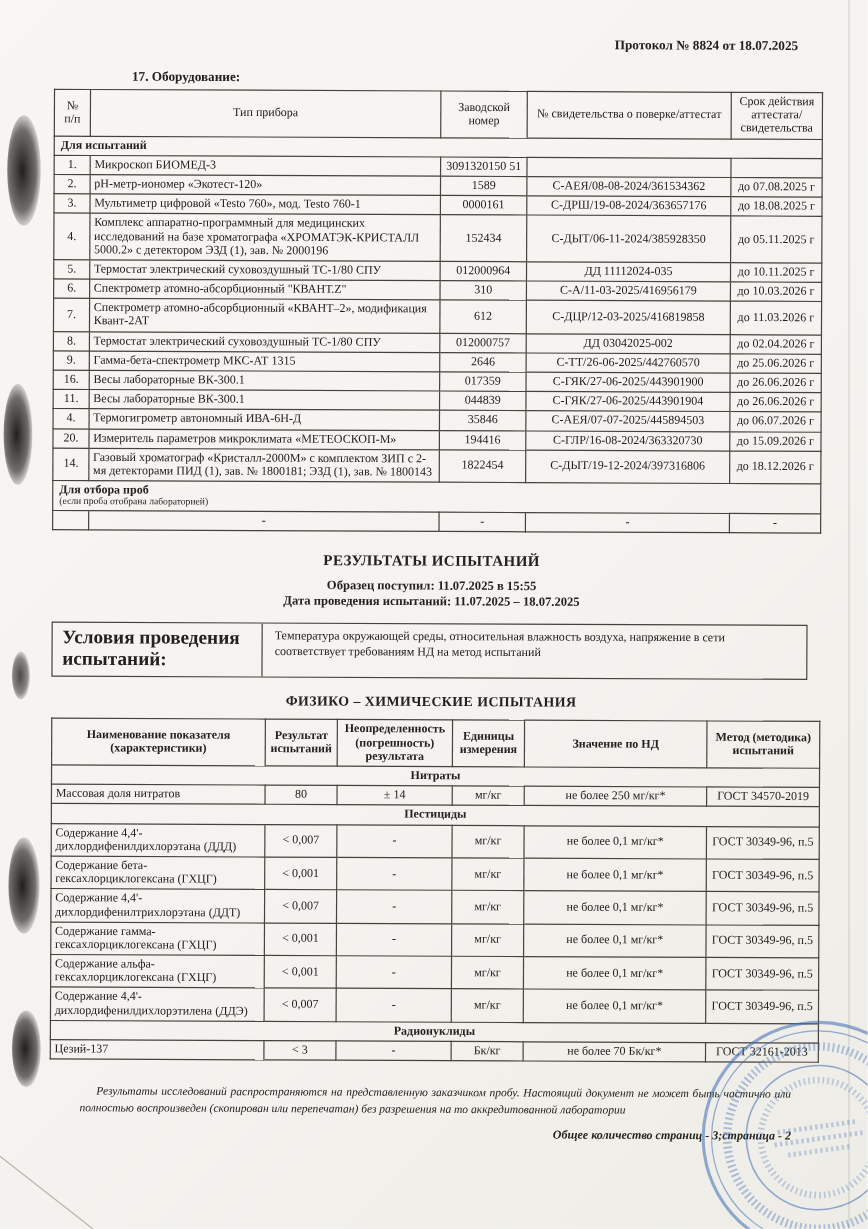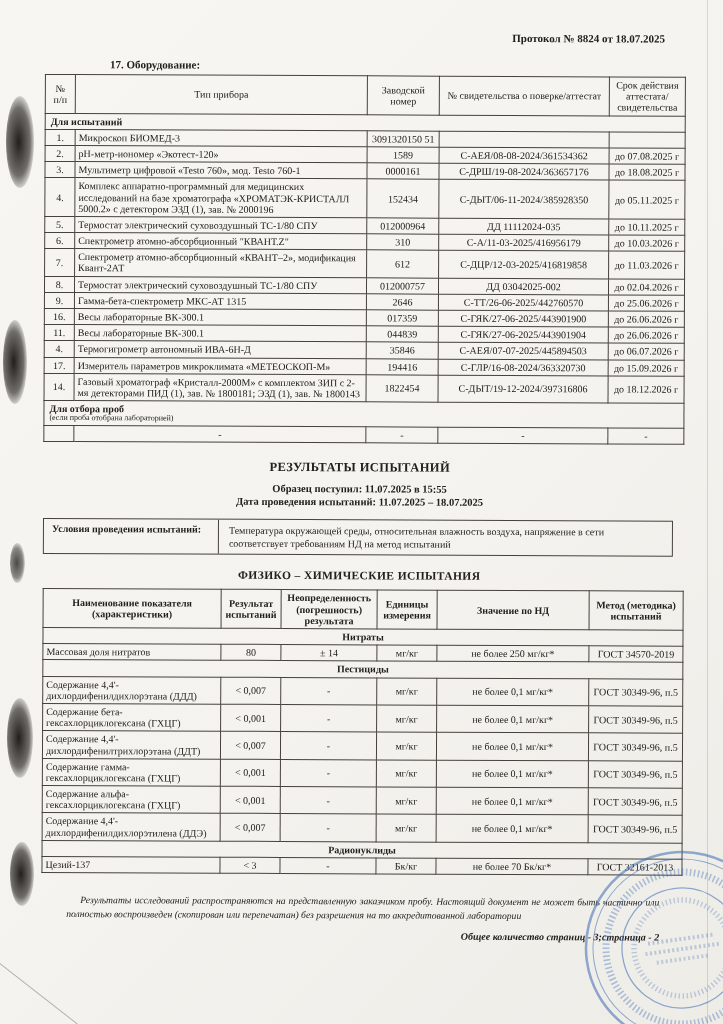--- a/index.html
+++ b/index.html
@@ -19,21 +19,21 @@
   td,th{border:1px solid #46423d;padding:2px 3px;font-size:10px;line-height:1.12;vertical-align:middle;word-wrap:break-word;}
   th{font-weight:normal;text-align:center;}
   .c{text-align:center;}
   .pre{white-space:pre-line;}
   .group-row td{font-weight:bold;text-align:left;padding-left:5px;}
   .group-note{font-weight:normal;font-size:8px;display:block;}
   .results-title{margin-top:17px;text-align:center;font-weight:bold;font-size:12.5px;letter-spacing:.4px;}
   .center-line{text-align:center;font-weight:bold;font-size:10.5px;margin-top:8px;}
   .center-line2{text-align:center;font-weight:bold;font-size:10.5px;margin-top:2px;}
   .cond-box{display:flex;width:628px;margin:12px 0 0 45px;border:1.5px solid #46423d;}
-  .cond-label{width:162px;padding:4px 4px 4px 8px;font-weight:bold;font-size:10px;border-right:1px solid #46423d;}
+  .cond-label{width:162px;padding:4px 4px 4px 8px;font-weight:bold;font-size:16px;border-right:1px solid #46423d;}
   .cond-text{flex:1;padding:4px 10px;font-size:10px;line-height:1.3;}
   .physchem-title{margin-top:14px;text-align:center;font-weight:bold;font-size:11.5px;letter-spacing:.4px;}
   .physchem{margin-top:8px;}
   .physchem th{font-weight:bold;}
   .sec-row td{font-weight:bold;text-align:center;}
   .footer-note{margin:20px 60px 0 70px;font-style:italic;font-size:9.6px;line-height:1.45;text-align:justify;text-indent:14px;}
   .page-count{margin:8px 60px 0 0;text-align:right;font-weight:bold;font-style:italic;font-size:10px;}
   
   .smudge{position:absolute;border-radius:50%;pointer-events:none;
     background:radial-gradient(ellipse at 45% 50%, rgba(22,19,16,.95) 0%, rgba(22,19,16,.6) 52%, rgba(22,19,16,0) 78%);
@@ -154,21 +154,21 @@
           <td class="c">до 26.06.2026 г</td>
         </tr>
     <tr>
           <td class="c">4.</td>
           <td>Термогигрометр автономный ИВА-6Н-Д</td>
           <td class="c">35846</td>
           <td class="c">С-АЕЯ/07-07-2025/445894503</td>
           <td class="c">до 06.07.2026 г</td>
         </tr>
     <tr>
-          <td class="c">17.</td>
+          <td class="c">20.</td>
           <td>Измеритель параметров микроклимата «МЕТЕОСКОП-М»</td>
           <td class="c">194416</td>
           <td class="c">С-ГЛР/16-08-2024/363320730</td>
           <td class="c">до 15.09.2026 г</td>
         </tr>
     <tr>
           <td class="c">14.</td>
           <td>Газовый хроматограф «Кристалл-2000М» с комплектом ЗИП с 2-мя детекторами ПИД (1), зав. № 1800181; ЭЗД (1), зав. № 1800143</td>
           <td class="c">1822454</td>
           <td class="c">С-ДЫТ/19-12-2024/397316806</td>

